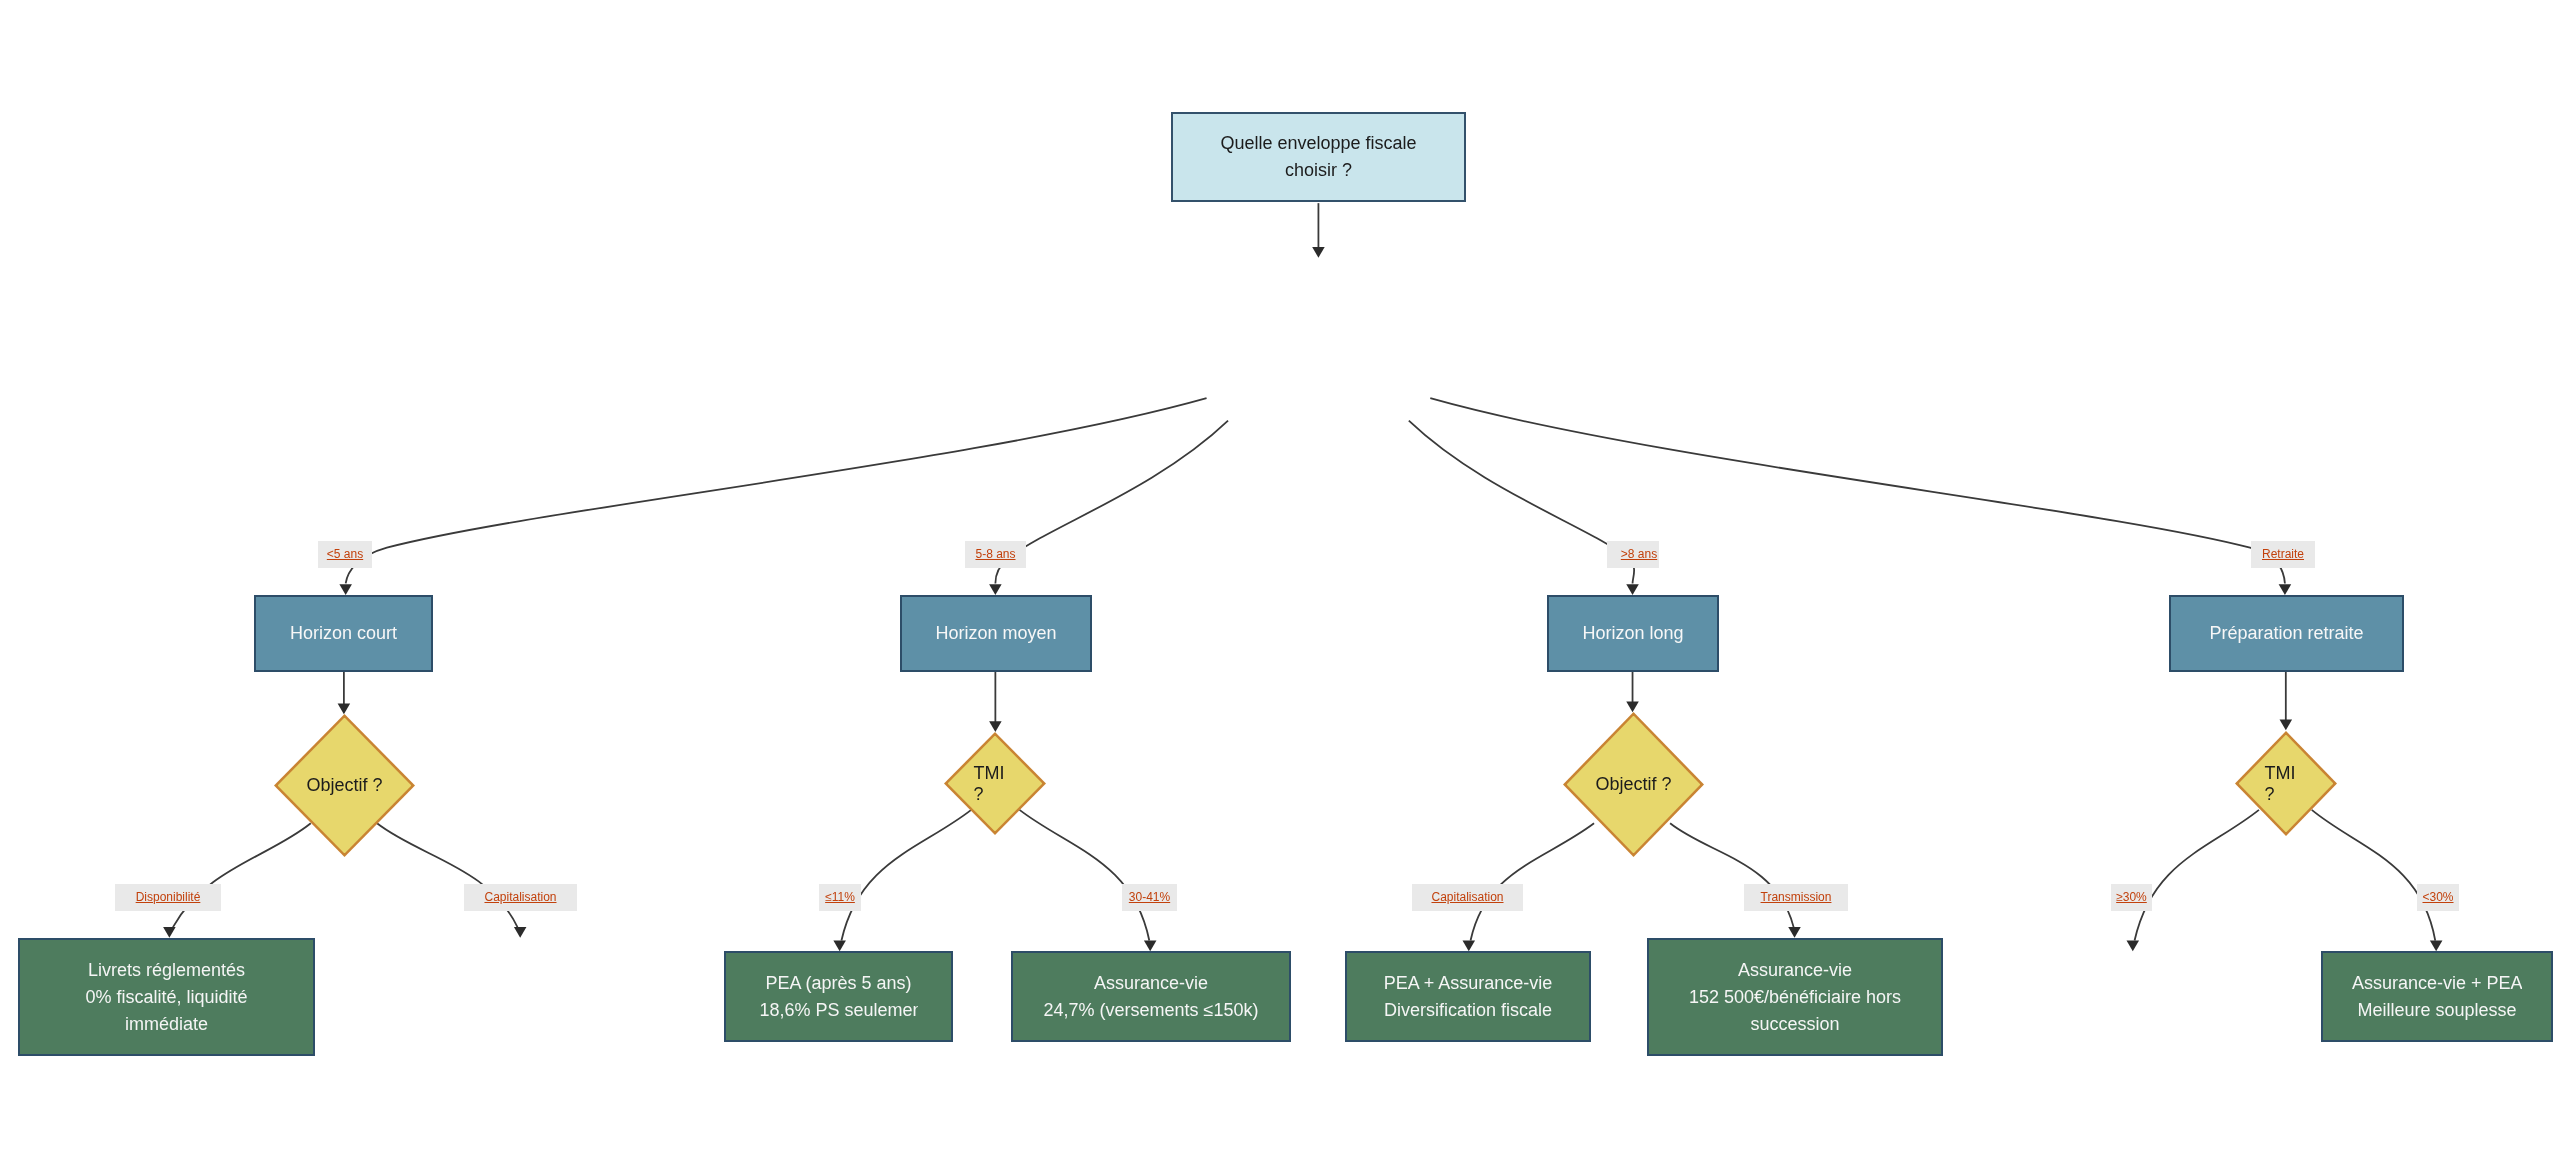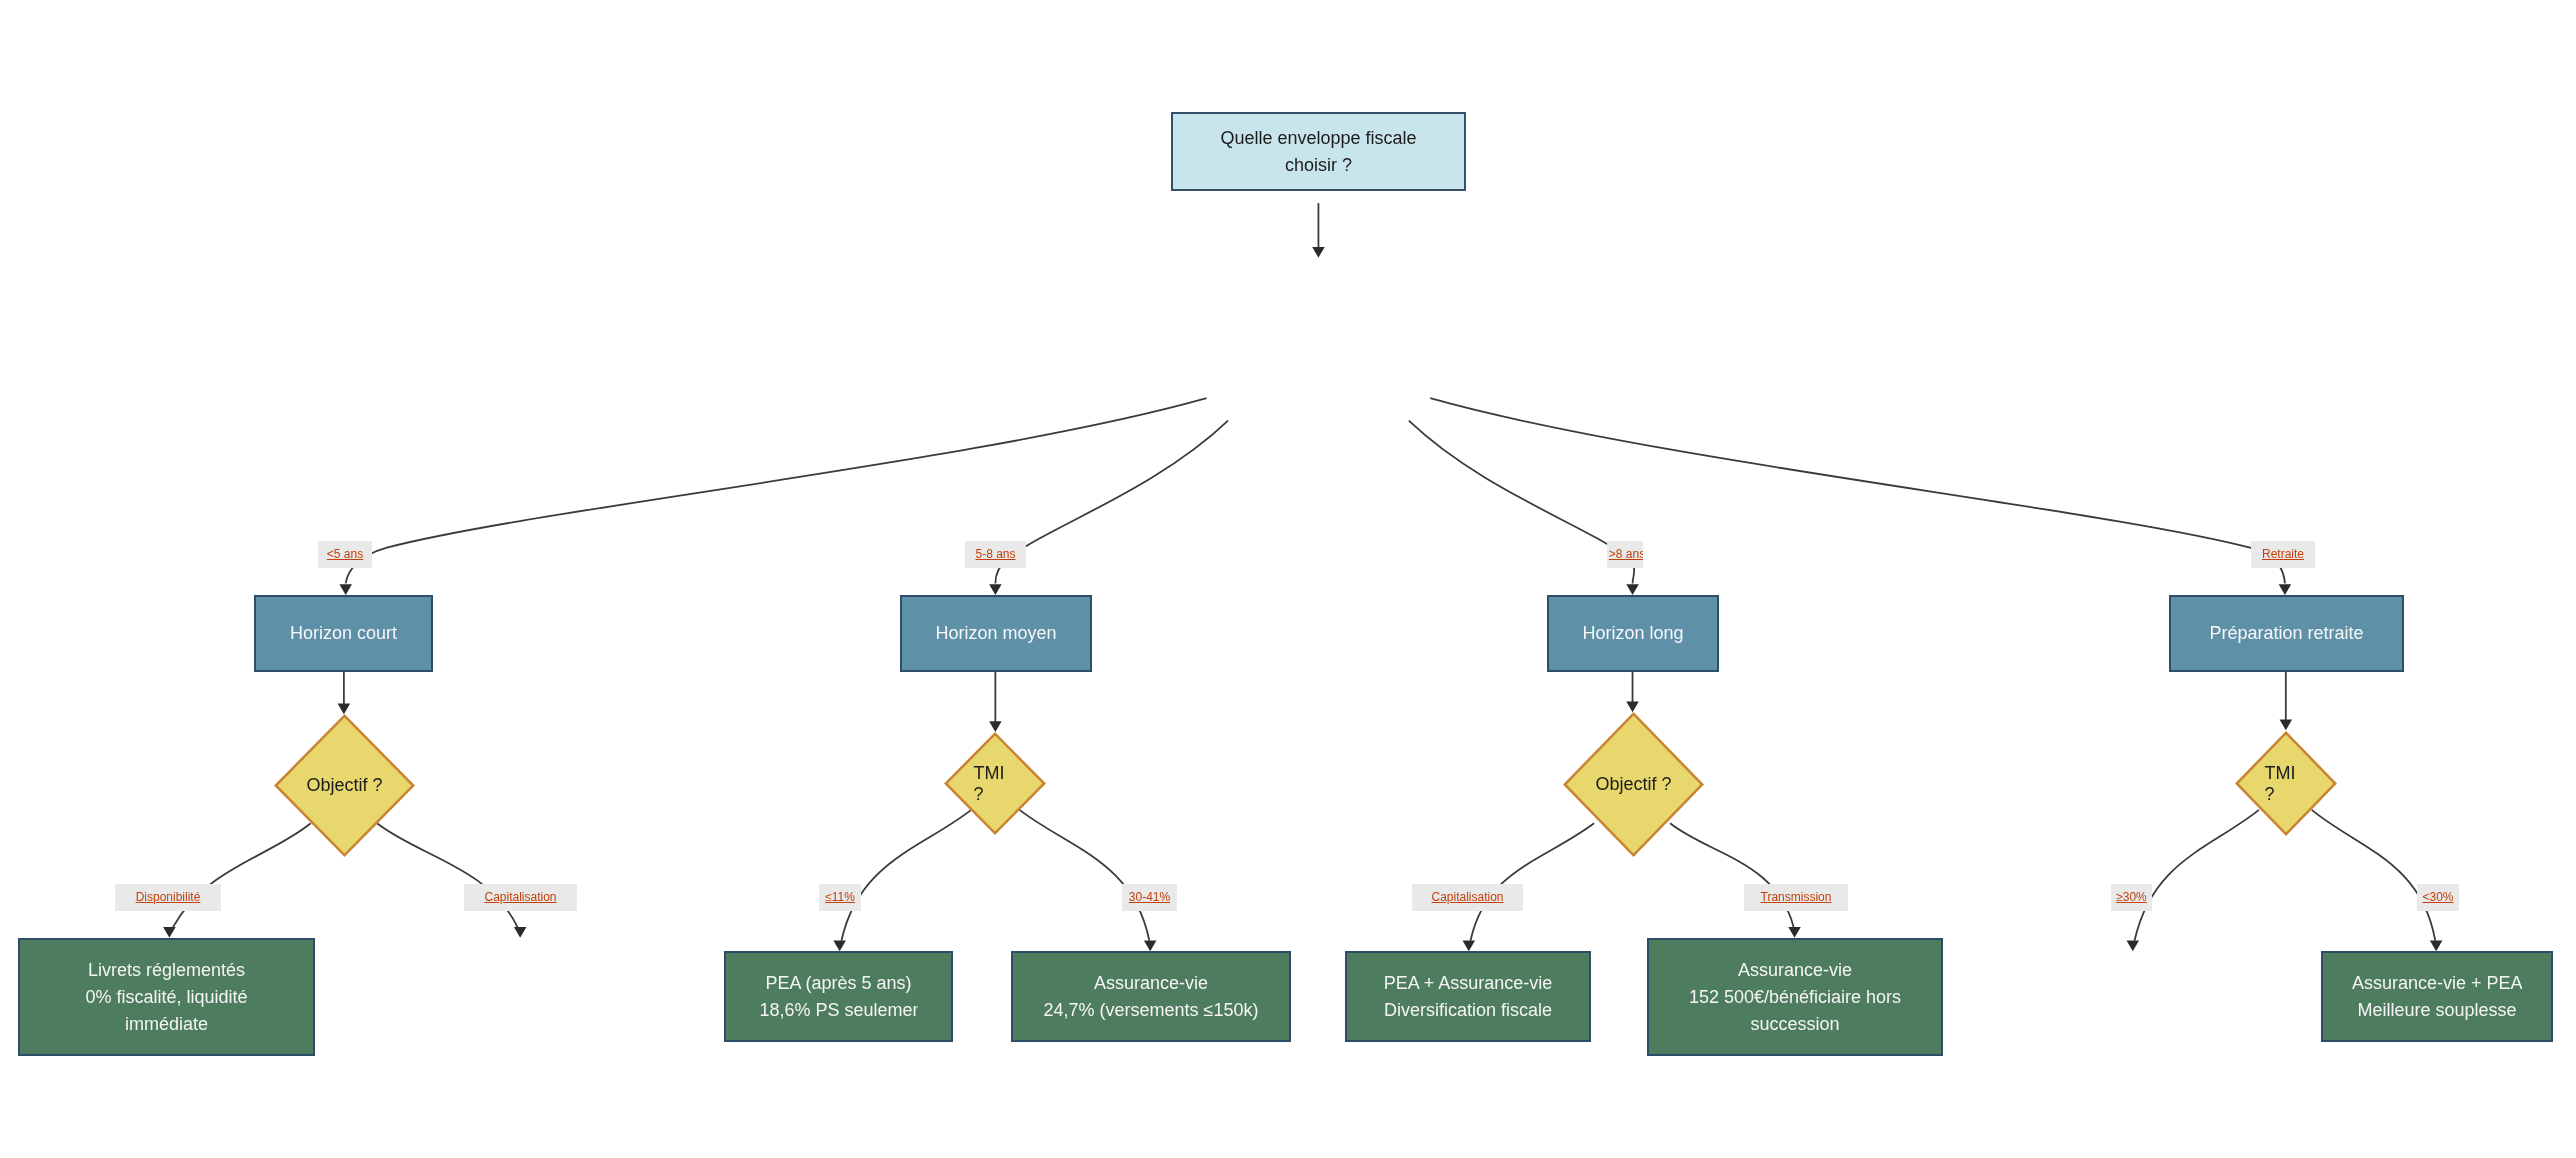--- a/index.html
+++ b/index.html
@@ -9,21 +9,21 @@
   }
   #canvas{position:absolute;left:0;top:0;width:2576px;height:1158px;}
   #edges{position:absolute;left:0;top:0;z-index:1;}
 
   .node{position:absolute;box-sizing:border-box;z-index:2;display:flex;align-items:center;justify-content:center;text-align:center;}
   .node .inner{overflow:hidden;}
   .node .line{white-space:nowrap;overflow:hidden;text-align:center;line-height:27px;font-size:18px;}
 
   .root-box{
     background:#c9e5ec;border:2.2px solid #33516b;color:#1c1c1c;
-    left:1171px;top:112px;width:295px;height:79px;
+    left:1171px;top:112px;width:295px;height:90px;
   }
   .branch-box{
     background:#5e90a7;border:2.2px solid #2d4d68;color:#f7f7f7;height:77px;top:595px;
   }
   .outcome-box{
     background:#4e7c5e;border:2.2px solid #2d4d68;color:#f5f5f5;
   }
 
   
   .diamond{position:absolute;z-index:2;}
@@ -68,21 +68,21 @@
   #n-g7{left:2000px;top:951px;width:265px;height:91px;}
   #n-g8{left:2321px;top:951px;width:232px;height:91px;}
   #n-g1 .inner{width:272px;} #n-g2 .inner{width:271px;}
   #n-g3 .inner{width:158px;} #n-g4 .inner{width:228px;}
   #n-g5 .inner{width:221px;} #n-g6 .inner{width:271px;}
   #n-g7 .inner{width:240px;} #n-g8 .inner{width:170px;}
 
   
   #l-lt5{left:318px;top:541px;width:54px;}
   #l-58{left:965px;top:541px;width:61px;}
-  #l-gt8{left:1607px;top:541px;width:36px;text-align:right;}
+  #l-gt8{left:1607px;top:541px;width:52px;text-align:right;}
   #l-ret{left:2251px;top:541px;width:64px;}
   #l-dispo{left:115px;top:884px;width:106px;}
   #l-capi1{left:464px;top:884px;width:113px;}
   #l-le11{left:819px;top:884px;width:42px;}
   #l-3041{left:1122px;top:884px;width:55px;}
   #l-capi2{left:1412px;top:884px;width:111px;}
   #l-trans{left:1744px;top:884px;width:104px;}
   #l-ge30{left:2111px;top:884px;width:41px;}
   #l-lt30{left:2417px;top:884px;width:42px;}
 </style>

